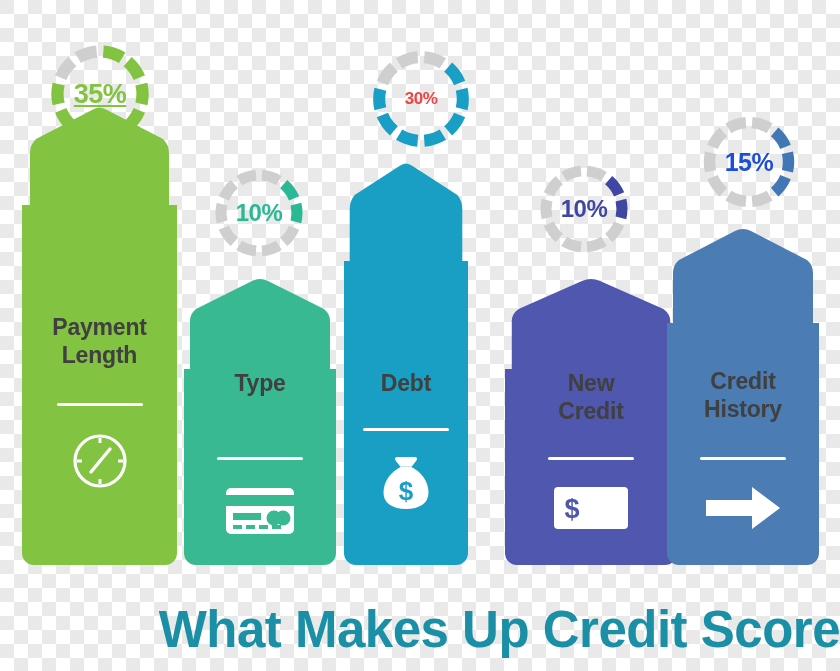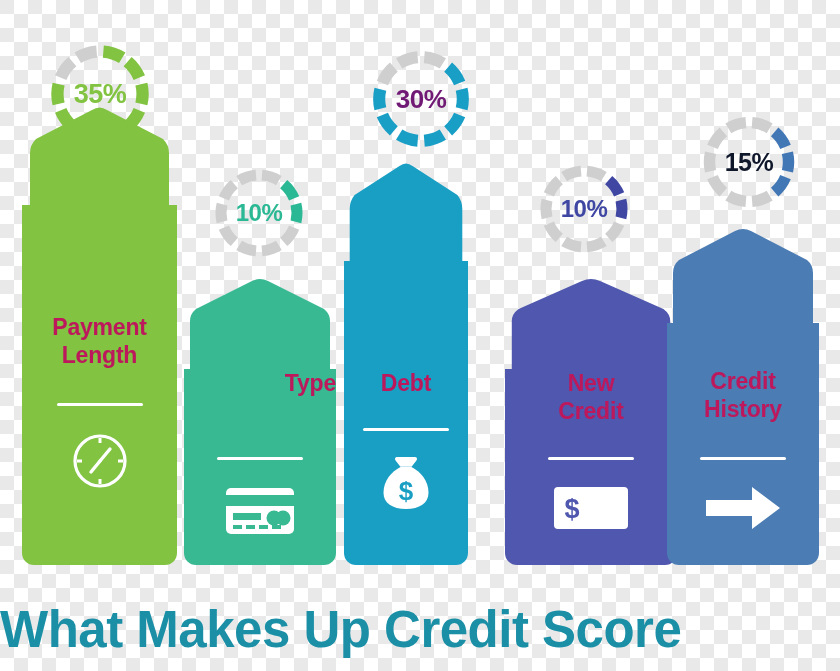--- a/index.html
+++ b/index.html
@@ -21,21 +21,21 @@
     position:absolute;left:0;right:0;bottom:0;
     border-radius:0 0 12px 12px;
   }
   .bar .tip{
     position:absolute;left:0;right:0;top:0;
   }
   .bar .tip svg{display:block;width:100%;height:100%;}
 
   .bar .label{
     position:absolute;left:0;right:0;
-    text-align:center;color:#be185d;
+    text-align:center;color:#404040;
     font-weight:bold;
     font-size:23px;line-height:1.23;
     letter-spacing:-0.2px;
     text-shadow:0 0 1px rgba(0,0,0,0.04);
   }
   .bar .rule{
     position:absolute;
     height:3px;background:#ffffff;border-radius:2px;
     left:50%;transform:translateX(-50%);
     width:86px;
@@ -54,21 +54,21 @@
   .donut .pct{
     position:absolute;inset:0;
     display:flex;align-items:center;justify-content:center;
     font-weight:bold;
     letter-spacing:-0.5px;
   }
 
   
   #title{
     position:absolute;left:0;right:0;bottom:12px;
-    text-align:left;
+    text-align:right;
     color:#1B8FA6;
     font-weight:bold;
     font-size:51px;
     letter-spacing:-0.5px;
     font-family:"Liberation Sans","DejaVu Sans",sans-serif;
   }
 </style>
 </head>
 <body>
 
@@ -99,21 +99,21 @@
     </div>
   </div>
 
   <div class="bar" style="left:184px;width:152px;height:288px;">
     <div class="tip" style="height:100px;">
       <svg viewBox="0 0 152 100" preserveAspectRatio="none">
         <path d="M6 100 L6 44 Q6 37 12 32 L68 4 Q76 0 84 4 L140 32 Q146 37 146 44 L146 100 Z" fill="#38B992"></path>
       </svg>
     </div>
     <div class="body" style="top:92px;background:#38B992;"></div>
-    <div class="label" style="top:92px;text-align:right;">
+    <div class="label" style="top:92px;">
       <div>Type</div>
     </div>
     <div class="rule" style="top:180px;"></div>
     <div class="glyph" style="top:208px;">
       <svg width="72" height="52" viewBox="0 0 72 52">
         <rect x="2" y="3" width="68" height="46" rx="5" fill="#ffffff"></rect>
         <rect x="2" y="10" width="68" height="11" fill="#38B992"></rect>
         <rect x="9" y="28" width="28" height="7" fill="#38B992"></rect>
         <rect x="9" y="40" width="9" height="4" fill="#38B992"></rect>
         <rect x="22" y="40" width="9" height="4" fill="#38B992"></rect>
@@ -192,21 +192,21 @@
           <path d="M 86.9500569751117 41.129076173475596 A 38 38 0 0 1 86.9500569751117 58.870923826524404" fill="none" stroke="#82C341" stroke-width="11" stroke-linecap="butt"></path>
           <path d="M 85.1074222354289 64.54197042987342 A 38 38 0 0 1 74.67902583654697 78.89542669280118" fill="none" stroke="#82C341" stroke-width="11" stroke-linecap="butt"></path>
           <path d="M 69.85494545920605 82.4003262454555 A 38 38 0 0 1 52.98144563765811 87.88285868185886" fill="none" stroke="#82C341" stroke-width="11" stroke-linecap="butt"></path>
           <path d="M 47.018554362341895 87.88285868185886 A 38 38 0 0 1 30.145054540793947 82.40032624545552" fill="none" stroke="#82C341" stroke-width="11" stroke-linecap="butt"></path>
           <path d="M 25.320974163453027 78.89542669280118 A 38 38 0 0 1 14.8925777645711 64.54197042987342" fill="none" stroke="#82C341" stroke-width="11" stroke-linecap="butt"></path>
           <path d="M 13.049943024888293 58.87092382652441 A 38 38 0 0 1 13.049943024888293 41.12907617347558" fill="none" stroke="#82C341" stroke-width="11" stroke-linecap="butt"></path>
           <path d="M 14.892577764571094 35.45802957012661 A 38 38 0 0 1 25.320974163453005 21.104573307198837" fill="none" stroke="#CFCFCF" stroke-width="11" stroke-linecap="butt"></path>
           <path d="M 30.145054540793954 17.59967375454449 A 38 38 0 0 1 47.01855436234187 12.117141318141137" fill="none" stroke="#CFCFCF" stroke-width="11" stroke-linecap="butt"></path>
         </g>
     </svg>
-    <div class="pct" style="color:#82C341;font-size:27px;">35%</div>
+    <div class="pct" style="color:#82C341;font-size:27px;text-decoration:underline;">35%</div>
   </div>
 
   <div class="donut" style="left:209px;top:163px;width:100px;height:100px;">
     <svg viewBox="0 0 100 100">
       <g class="ring">
           <path d="M 74.67902583654697 21.10457330719882 A 38 38 0 0 1 85.1074222354289 35.458029570126584" fill="none" stroke="#2BB894" stroke-width="11" stroke-linecap="butt"></path>
           <path d="M 86.9500569751117 41.129076173475596 A 38 38 0 0 1 86.9500569751117 58.870923826524404" fill="none" stroke="#2BB894" stroke-width="11" stroke-linecap="butt"></path>
           <path d="M 85.1074222354289 64.54197042987342 A 38 38 0 0 1 74.67902583654697 78.89542669280118" fill="none" stroke="#CFCFCF" stroke-width="11" stroke-linecap="butt"></path>
           <path d="M 69.85494545920605 82.4003262454555 A 38 38 0 0 1 52.98144563765811 87.88285868185886" fill="none" stroke="#CFCFCF" stroke-width="11" stroke-linecap="butt"></path>
           <path d="M 47.018554362341895 87.88285868185886 A 38 38 0 0 1 30.145054540793947 82.40032624545552" fill="none" stroke="#CFCFCF" stroke-width="11" stroke-linecap="butt"></path>
@@ -228,21 +228,21 @@
           <path d="M 85.1074222354289 64.54197042987342 A 38 38 0 0 1 74.67902583654697 78.89542669280118" fill="none" stroke="#199FC6" stroke-width="11" stroke-linecap="butt"></path>
           <path d="M 69.85494545920605 82.4003262454555 A 38 38 0 0 1 52.98144563765811 87.88285868185886" fill="none" stroke="#199FC6" stroke-width="11" stroke-linecap="butt"></path>
           <path d="M 47.018554362341895 87.88285868185886 A 38 38 0 0 1 30.145054540793947 82.40032624545552" fill="none" stroke="#199FC6" stroke-width="11" stroke-linecap="butt"></path>
           <path d="M 25.320974163453027 78.89542669280118 A 38 38 0 0 1 14.8925777645711 64.54197042987342" fill="none" stroke="#199FC6" stroke-width="11" stroke-linecap="butt"></path>
           <path d="M 13.049943024888293 58.87092382652441 A 38 38 0 0 1 13.049943024888293 41.12907617347558" fill="none" stroke="#199FC6" stroke-width="11" stroke-linecap="butt"></path>
           <path d="M 14.892577764571094 35.45802957012661 A 38 38 0 0 1 25.320974163453005 21.104573307198837" fill="none" stroke="#CFCFCF" stroke-width="11" stroke-linecap="butt"></path>
           <path d="M 30.145054540793954 17.59967375454449 A 38 38 0 0 1 47.01855436234187 12.117141318141137" fill="none" stroke="#CFCFCF" stroke-width="11" stroke-linecap="butt"></path>
           <path d="M 52.981445637658084 12.117141318141137 A 38 38 0 0 1 69.85494545920606 17.599673754544504" fill="none" stroke="#CFCFCF" stroke-width="11" stroke-linecap="butt"></path>
         </g>
     </svg>
-    <div class="pct" style="color:#701a75;font-size:26px;">30%</div>
+    <div class="pct" style="color:#ef4444;font-size:17px;">30%</div>
   </div>
 
   <div class="donut" style="left:534px;top:159px;width:100px;height:100px;">
     <svg viewBox="0 0 100 100">
       <g class="ring">
           <path d="M 74.67902583654697 21.10457330719882 A 38 38 0 0 1 85.1074222354289 35.458029570126584" fill="none" stroke="#3F47A3" stroke-width="11" stroke-linecap="butt"></path>
           <path d="M 86.9500569751117 41.129076173475596 A 38 38 0 0 1 86.9500569751117 58.870923826524404" fill="none" stroke="#3F47A3" stroke-width="11" stroke-linecap="butt"></path>
           <path d="M 85.1074222354289 64.54197042987342 A 38 38 0 0 1 74.67902583654697 78.89542669280118" fill="none" stroke="#CFCFCF" stroke-width="11" stroke-linecap="butt"></path>
           <path d="M 69.85494545920605 82.4003262454555 A 38 38 0 0 1 52.98144563765811 87.88285868185886" fill="none" stroke="#CFCFCF" stroke-width="11" stroke-linecap="butt"></path>
           <path d="M 47.018554362341895 87.88285868185886 A 38 38 0 0 1 30.145054540793947 82.40032624545552" fill="none" stroke="#CFCFCF" stroke-width="11" stroke-linecap="butt"></path>
@@ -264,18 +264,18 @@
           <path d="M 85.1074222354289 64.54197042987342 A 38 38 0 0 1 74.67902583654697 78.89542669280118" fill="none" stroke="#4277B5" stroke-width="11" stroke-linecap="butt"></path>
           <path d="M 69.85494545920605 82.4003262454555 A 38 38 0 0 1 52.98144563765811 87.88285868185886" fill="none" stroke="#CFCFCF" stroke-width="11" stroke-linecap="butt"></path>
           <path d="M 47.018554362341895 87.88285868185886 A 38 38 0 0 1 30.145054540793947 82.40032624545552" fill="none" stroke="#CFCFCF" stroke-width="11" stroke-linecap="butt"></path>
           <path d="M 25.320974163453027 78.89542669280118 A 38 38 0 0 1 14.8925777645711 64.54197042987342" fill="none" stroke="#CFCFCF" stroke-width="11" stroke-linecap="butt"></path>
           <path d="M 13.049943024888293 58.87092382652441 A 38 38 0 0 1 13.049943024888293 41.12907617347558" fill="none" stroke="#CFCFCF" stroke-width="11" stroke-linecap="butt"></path>
           <path d="M 14.892577764571094 35.45802957012661 A 38 38 0 0 1 25.320974163453005 21.104573307198837" fill="none" stroke="#CFCFCF" stroke-width="11" stroke-linecap="butt"></path>
           <path d="M 30.145054540793954 17.59967375454449 A 38 38 0 0 1 47.01855436234187 12.117141318141137" fill="none" stroke="#CFCFCF" stroke-width="11" stroke-linecap="butt"></path>
           <path d="M 52.981445637658084 12.117141318141137 A 38 38 0 0 1 69.85494545920606 17.599673754544504" fill="none" stroke="#CFCFCF" stroke-width="11" stroke-linecap="butt"></path>
         </g>
     </svg>
-    <div class="pct" style="color:#0f172a;font-size:25px;">15%</div>
+    <div class="pct" style="color:#1d4ed8;font-size:25px;">15%</div>
   </div>
 
   <div id="title">What Makes Up Credit Score</div>
 
 </div>
 
 </body></html>

